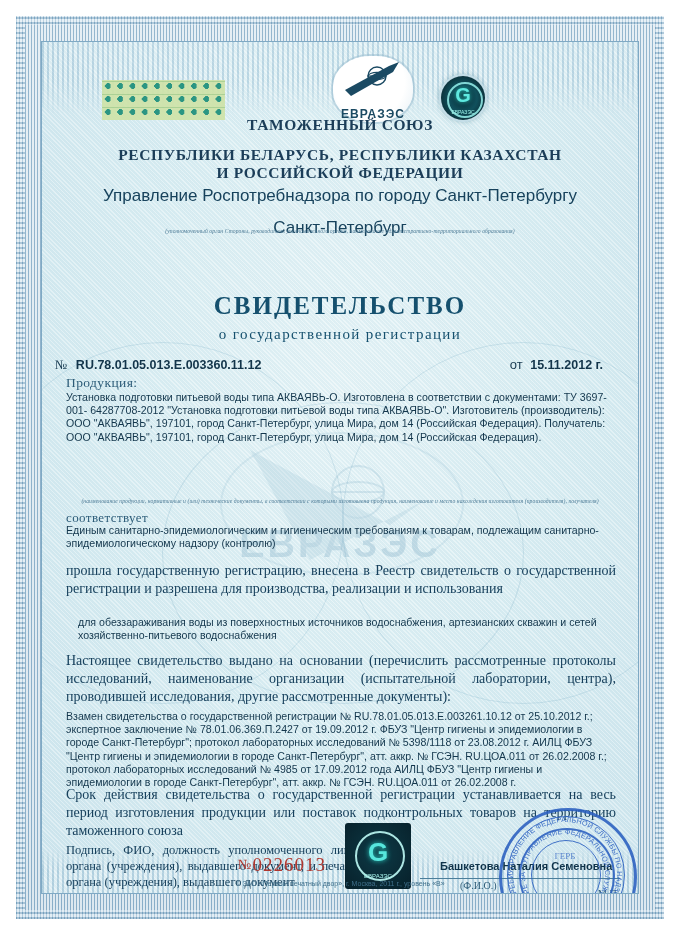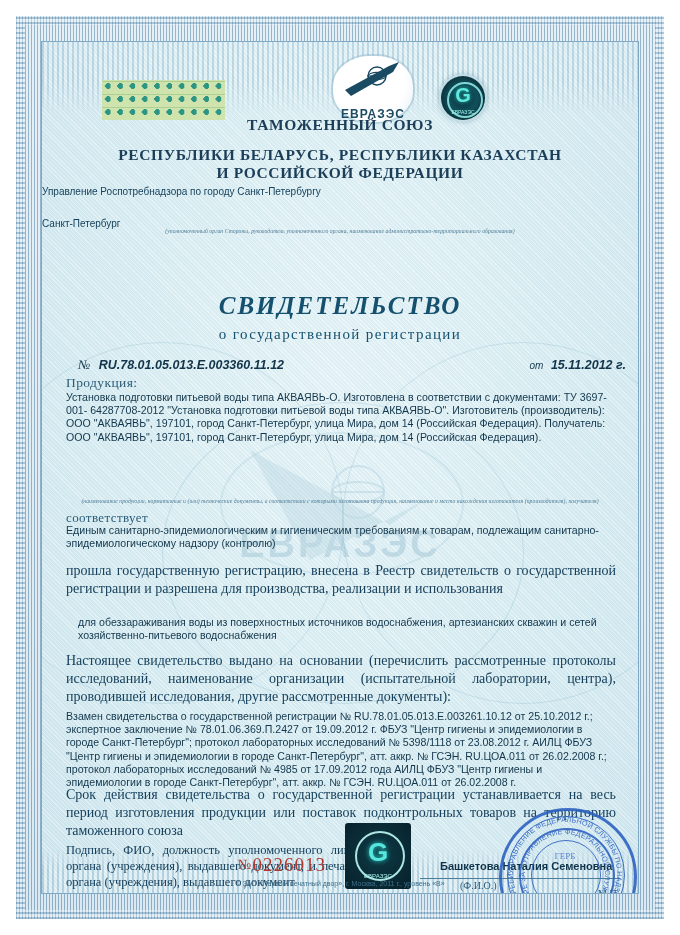--- a/index.html
+++ b/index.html
@@ -185,48 +185,48 @@
   .t{position:absolute;color:#16384f;}
   .hdr{
     text-align:center;width:596px;left:0;
     font-family:"Liberation Serif",serif;
     font-weight:bold;color:#1b3d58;
   }
   .hdr1{top:74px;font-size:15.5px;letter-spacing:.6px;}
   .hdr2{top:104px;font-size:15.5px;letter-spacing:.6px;}
   .hdr3{top:122px;font-size:15.5px;letter-spacing:.6px;}
   .sub-org{
-    width:596px;left:0;
-    font-family:"Liberation Sans",sans-serif;
-    font-size:10px;color:#17425c;
+    width:596px;left:0;text-align:center;
+    font-family:"Liberation Sans",sans-serif;
+    font-size:17px;color:#17425c;
   }
   .so1{top:144px;}
   .so2{top:160px;}
   .so3{top:176px;}
 
   .micro{
     width:560px;left:18px;text-align:center;
     font-size:5.6px;font-style:italic;color:#4d7a95;
     font-family:"Liberation Serif",serif;
     letter-spacing:.1px;
   }
 
   .title-main{
     width:596px;left:0;text-align:center;top:250px;
-    font-size:25px;font-weight:bold;letter-spacing:2px;color:#15506e;font-style:italic;
+    font-size:25px;font-weight:bold;letter-spacing:2px;color:#15506e;
   }
   .title-sub{
     width:596px;left:0;text-align:center;top:284px;
     font-size:15px;letter-spacing:1.4px;color:#15506e;
   }
 
-  .numline{top:313px;left:36px;width:548px;font-family:"Liberation Sans",sans-serif;font-style:italic;}
+  .numline{top:313px;left:13px;width:548px;font-family:"Liberation Sans",sans-serif;}
   .numline .nsym{font-family:"Liberation Serif",serif;font-size:13px;}
   .numline .nval{font-size:12.5px;font-weight:bold;color:#12344a;}
-  .numline .dsym{font-size:10px;margin-top:26px;}
+  .numline .dsym{font-size:13px;margin-top:26px;}
   .numline .dval{font-size:12.5px;font-weight:bold;color:#12344a;}
 
   .lbl-serif{
     font-family:"Liberation Serif",serif;
     font-size:13.5px;color:#2d5c78;letter-spacing:.4px;
   }
   .body-sans{
     font-family:"Liberation Sans",sans-serif;
     font-size:10.6px;line-height:13.2px;color:#13364c;
   }

